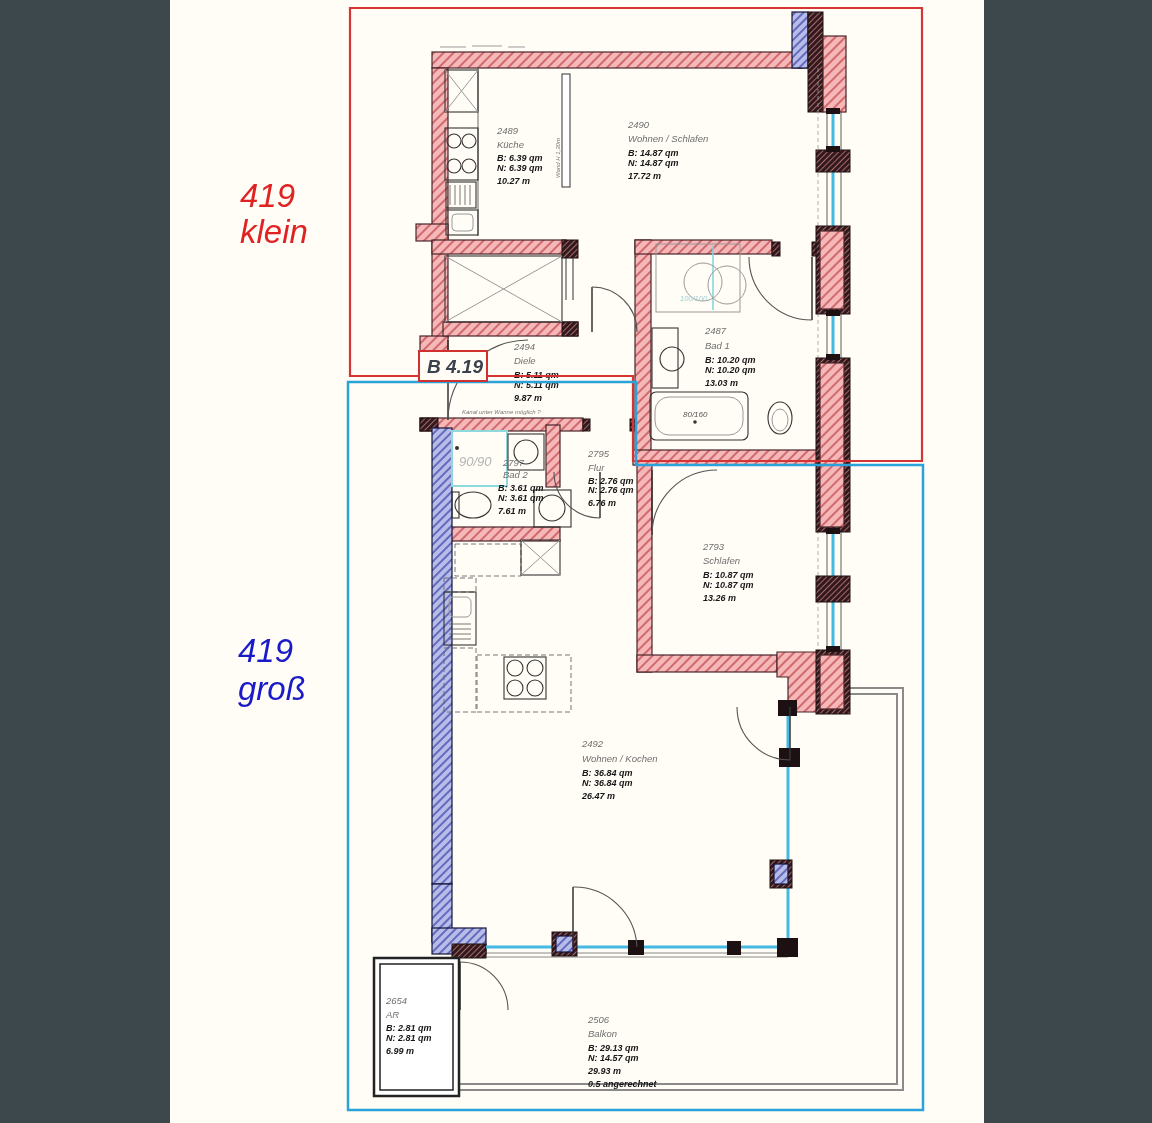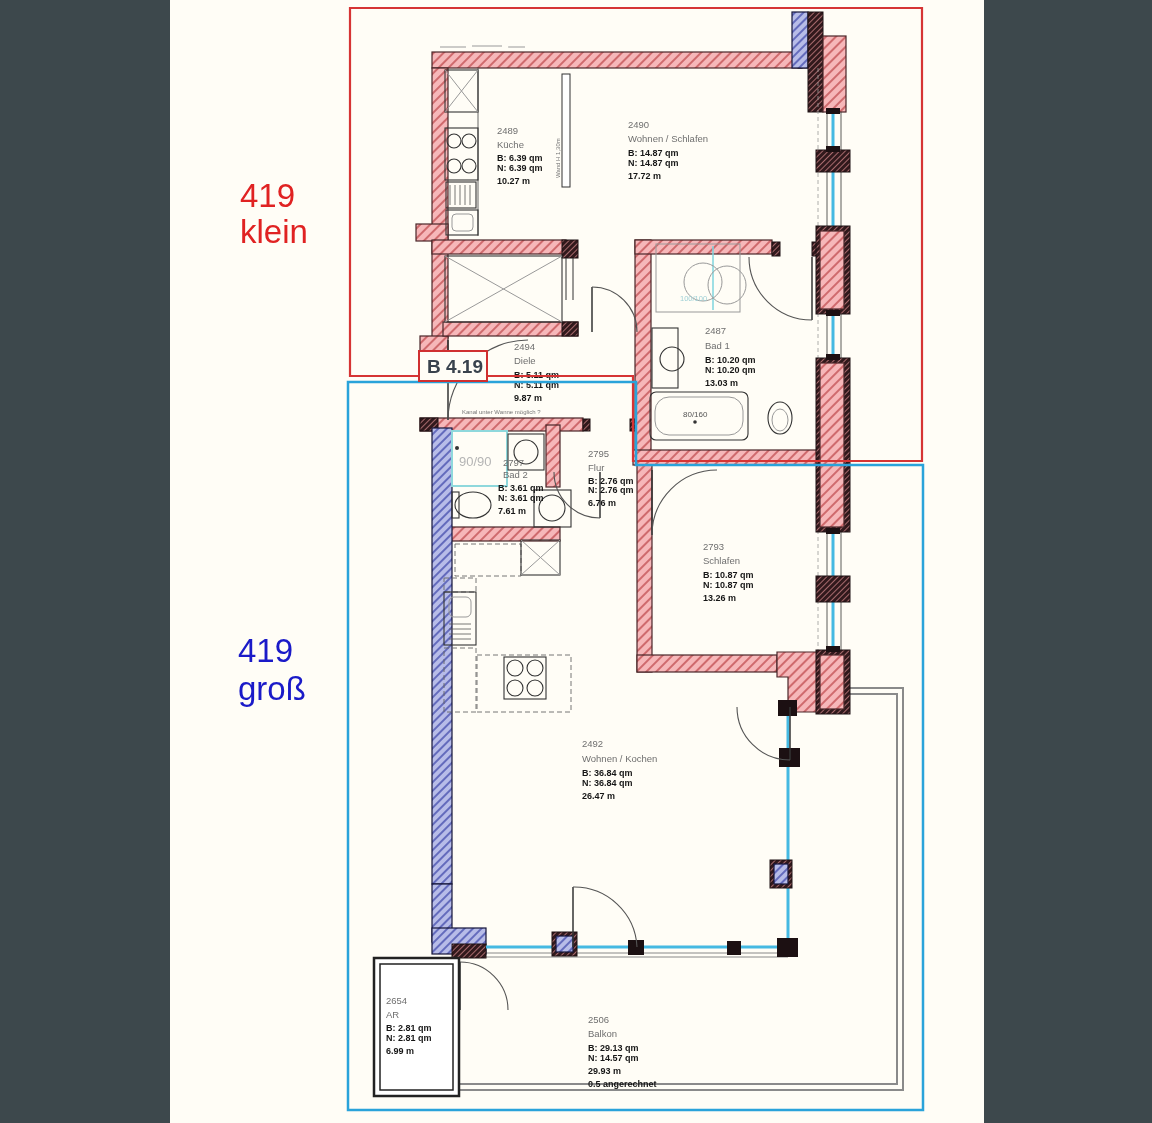--- a/index.html
+++ b/index.html
@@ -1,16 +1,16 @@
 <!DOCTYPE html>
 <html><head>
 <meta charset="utf-8">
 <style>
   html,body{margin:0;padding:0;background:#3d484c;}
-  .stage{position:relative;width:1152px;height:1123px;background:#3d484c;overflow:hidden;}
+  .stage{position:relative;width:1152px;height:1123px;background:#3d484c;overflow:hidden;font-style:italic;}
   svg{position:absolute;left:0;top:0;}
   text{font-family:"Liberation Sans", sans-serif;}
   .t-num{font-size:9.5px;fill:#6f6f6f;}
   .t-name{font-size:9.5px;fill:#6f6f6f;}
   .t-meas{font-size:9px;font-weight:bold;fill:#161616;}
   .t-tiny{font-size:6px;fill:#777;}
   .t-fix{font-size:8px;fill:#555;}
   .wall{fill:url(#hp);stroke:#4a2628;stroke-width:1.2;}
   .dark{fill:url(#hd);stroke:#1c1012;stroke-width:1;}
   .purp{fill:url(#hb);stroke:#15153a;stroke-width:1.2;}

